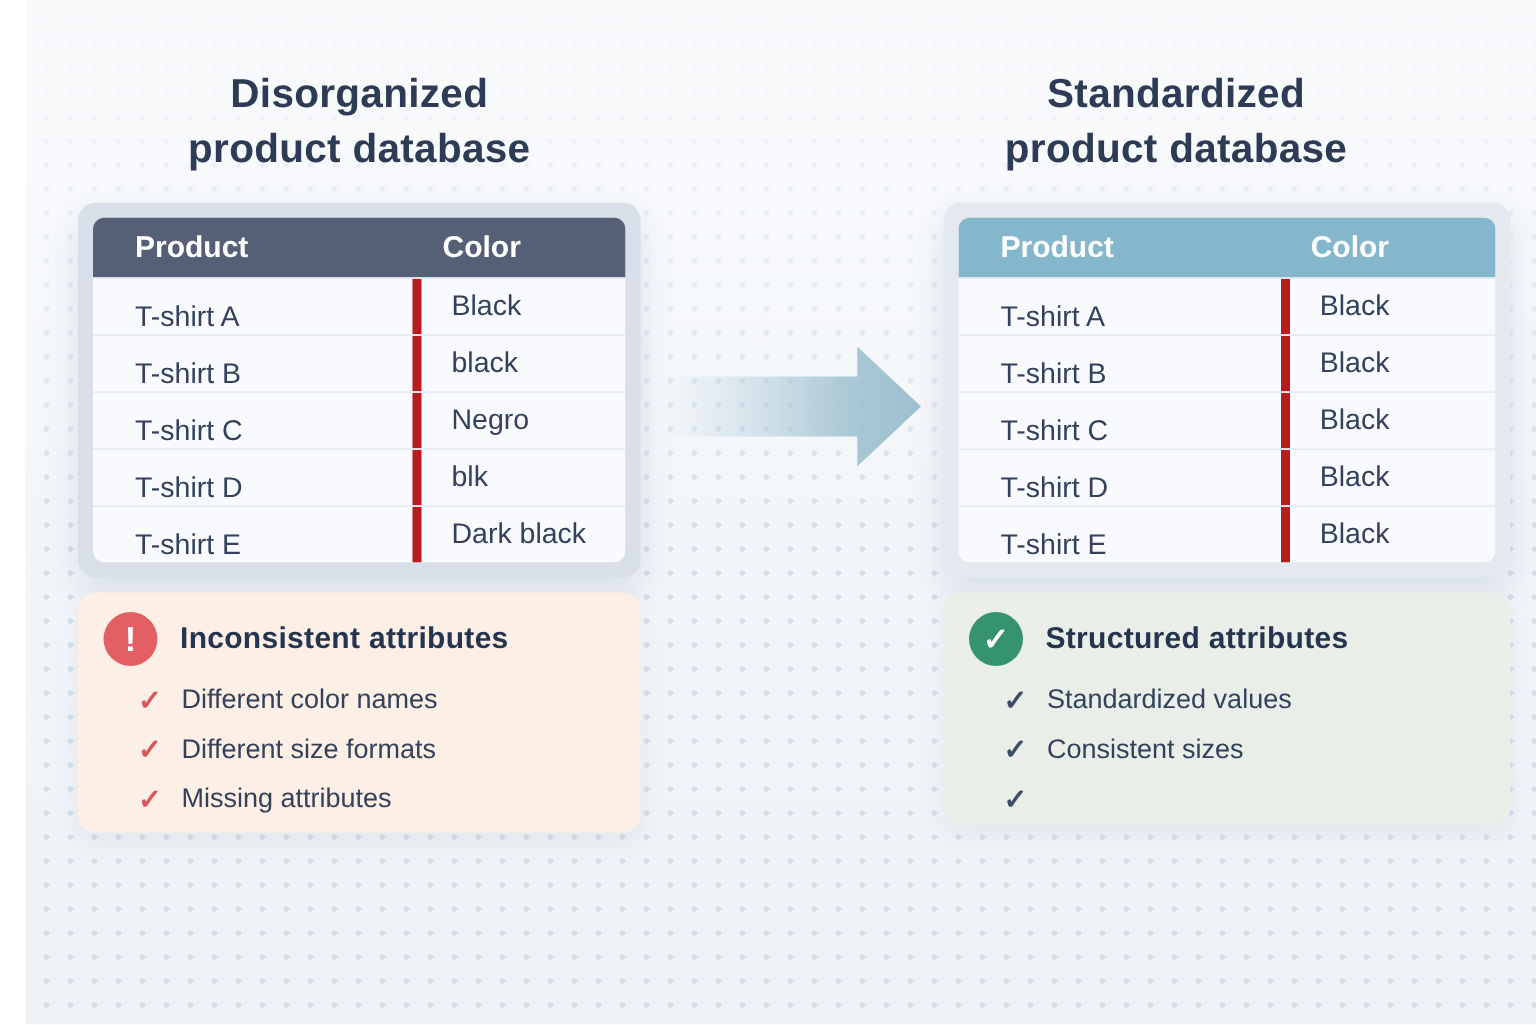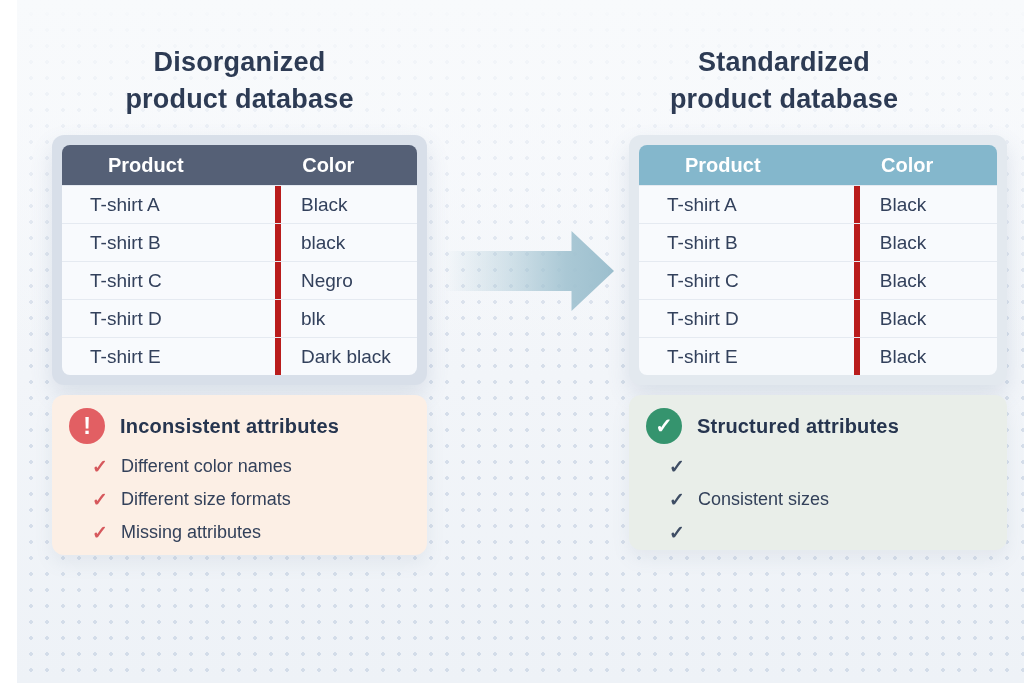--- a/index.html
+++ b/index.html
@@ -63,28 +63,27 @@
     flex-direction: column;
   }
   .tbl-header {
     display: flex;
     height: 40px;
     flex: 0 0 40px;
     align-items: center;
     color: #ffffff;
     font-weight: bold;
     font-size: 20px;
-    padding-left: 18px;
   }
   .tbl-header.slate { background: #556076; }
   .tbl-header.teal  { background: #84b7cc; }
   .tbl-row {
     display: flex;
     flex: 1 1 auto;
-    align-items: center;
+    align-items: flex-end;
     background: #f8fafd;
     border-top: 1px solid #e5eaf1;
     font-size: 19px;
     color: #33415c;
   }
   .tbl-row:first-of-type { border-top: none; }
   .cell-product { width: 60%; padding-left: 28px; }
   .cell-color   { width: 40%; padding-left: 20px; align-self: stretch; display: flex; align-items: center; }
   .tbl-row .cell-color { border-left: 6px solid #b91c1c; }
 
@@ -252,20 +251,21 @@
   </div>
 
   <div class="note green">
     <div class="note-head">
       <span class="badge green">✓</span>
       <span class="note-title">Structured attributes</span>
     </div>
     <ul class="note-items">
       <li>
         <span class="chk dark">✓</span>
+        <span>Standardized values</span>
       </li>
       <li>
         <span class="chk dark">✓</span>
         <span>Consistent sizes</span>
       </li>
       <li>
         <span class="chk dark">✓</span>
       </li>
     </ul>
   </div>

